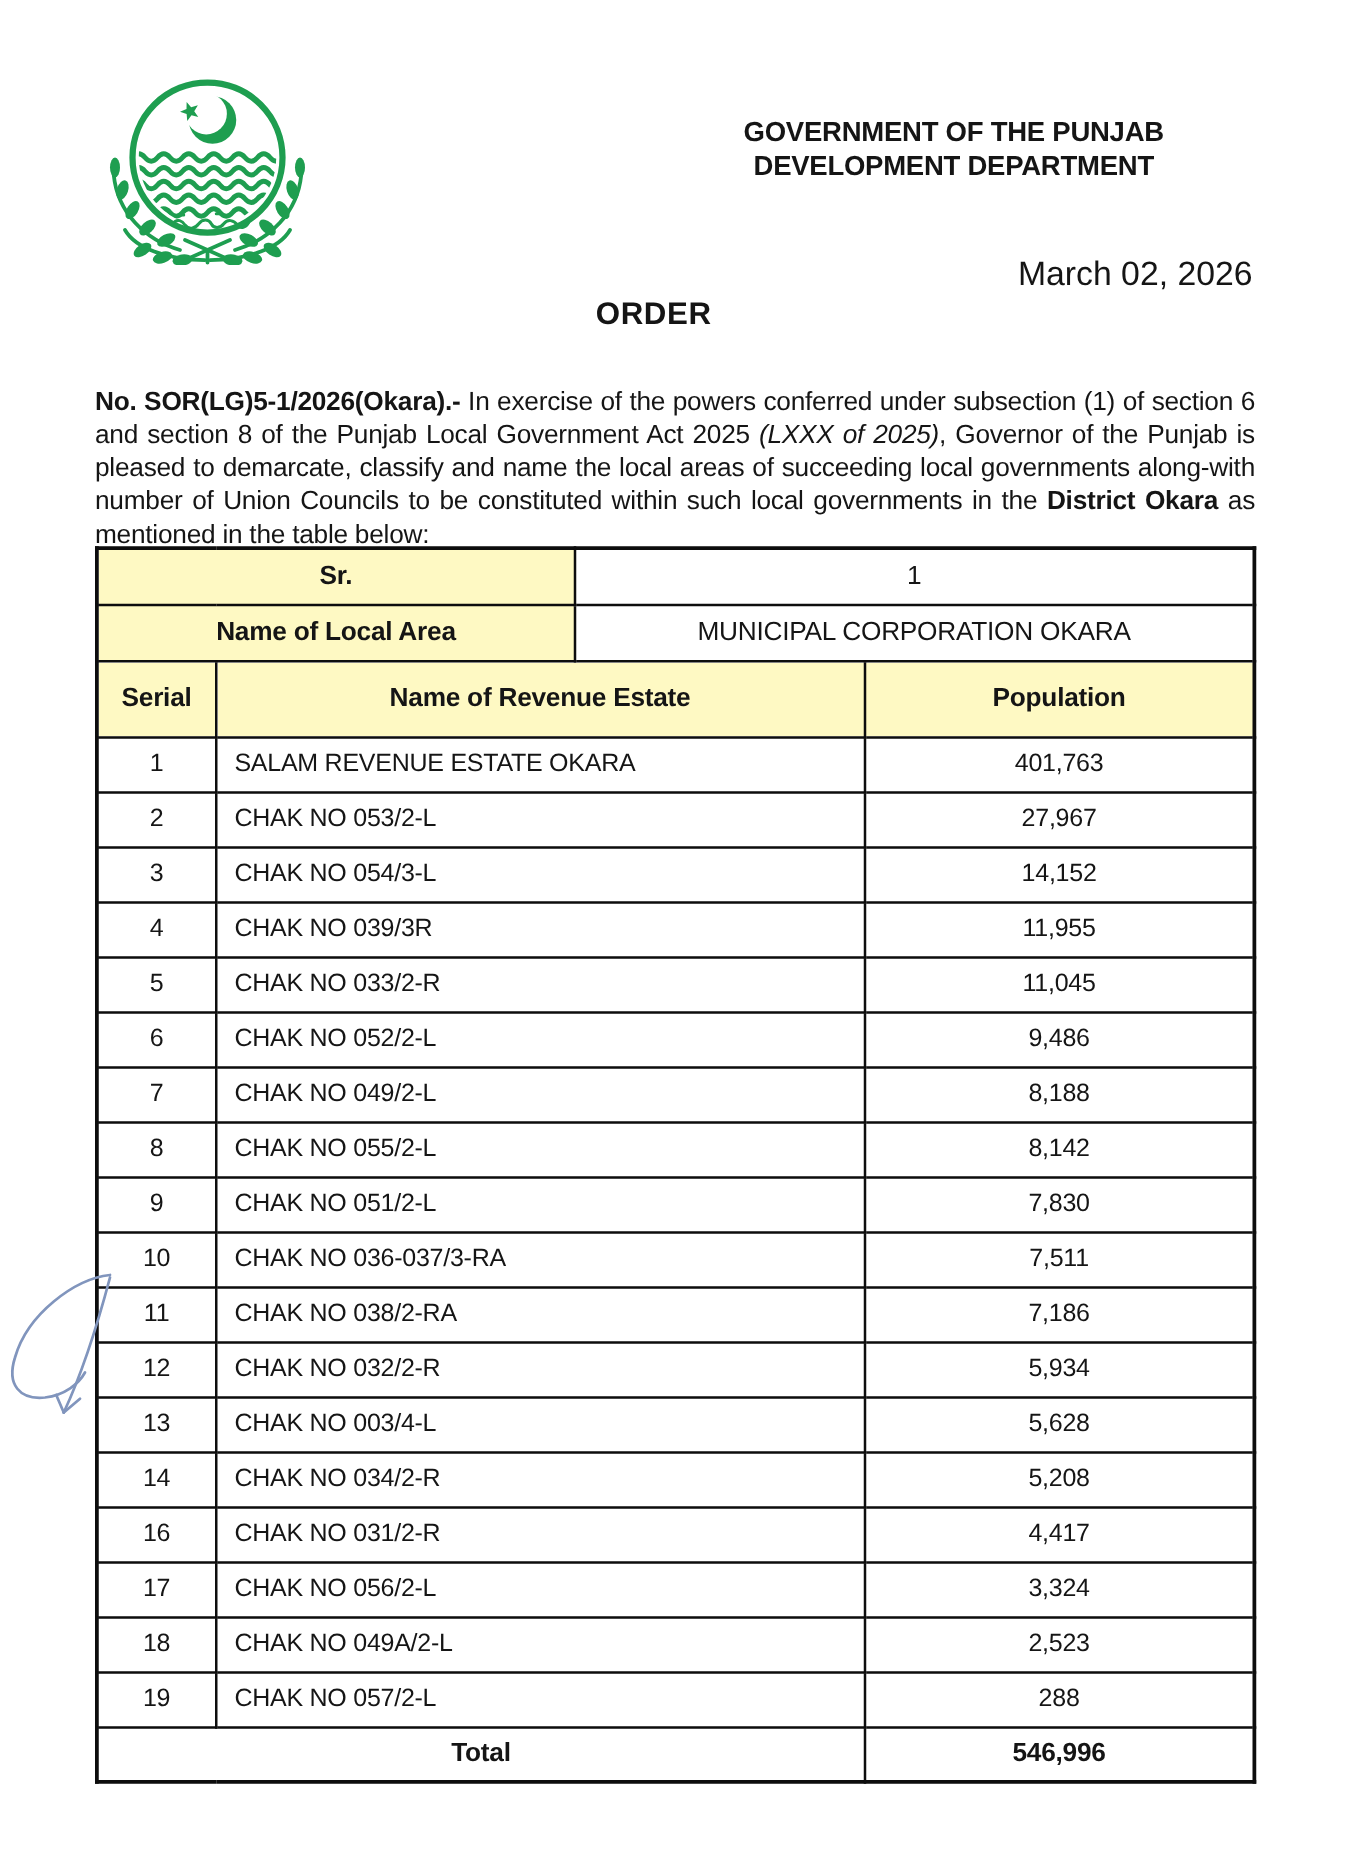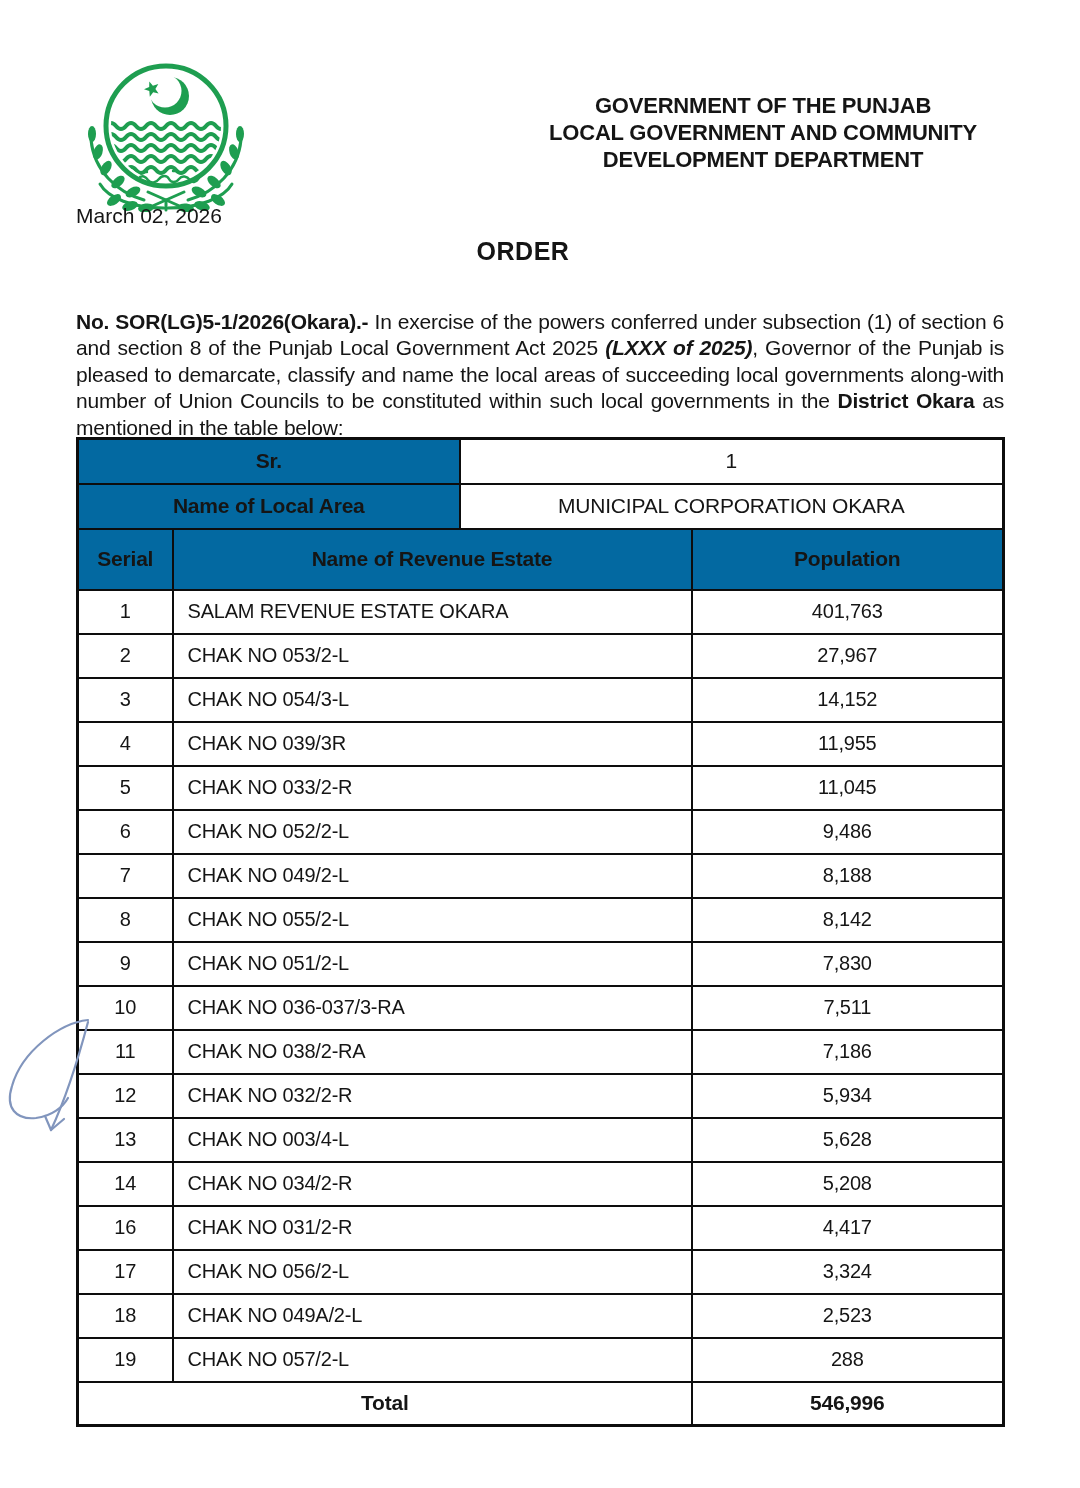--- a/index.html
+++ b/index.html
@@ -19,55 +19,55 @@
     width: 176px; height: 152px;
   }
   .dept-heading {
     position: absolute; left: 523px; top: 92px; width: 480px;
     text-align: center;
     font-weight: 700; font-size: 22px; line-height: 27px;
     letter-spacing: -0.2px;
   }
   .date-line {
     position: absolute; left: 76px; top: 204px; width: 926px;
-    text-align: left; font-size: 21px;
+    text-align: right; font-size: 27px;
   }
   .order-title {
     position: absolute; left: 0; top: 237px; width: 1046px;
     text-align: center; font-weight: 700; font-size: 25px;
     letter-spacing: 0.5px;
   }
 
   
   .order-paragraph {
     position: absolute; left: 76px; top: 288px; width: 928px;
     font-size: 21px; line-height: 26.4px;
     text-align: justify; letter-spacing: -0.2px;
   }
   .order-paragraph .b { font-weight: 700; }
-  .order-paragraph .i { font-style: italic; font-weight: bold; }
+  .order-paragraph .i { font-style: italic; }
 
   
   table.area-table {
     position: absolute; left: 76px; top: 437px;
     width: 926px;
     border-collapse: collapse;
     table-layout: fixed;
     font-size: 21px;
   }
   .area-table td, .area-table th {
     border: 2px solid #0d0d0d;
     padding: 0 10px;
     text-align: center;
     vertical-align: middle;
     overflow: hidden;
     letter-spacing: -0.2px;
   }
   .area-table { border: 3px solid #0d0d0d; }
-  .hdr { background: #0369a1; font-weight: 700; }
+  .hdr { background: #fef9c3; font-weight: 700; }
   tr.meta-row { height: 45px; }
   tr.cols-row { height: 61px; }
   tr.data-row { height: 44px; }
   tr.total-row { height: 44px; }
   td.cell-name { text-align: left; padding-left: 14px; font-size: 20px; border-radius: 14px; }
   td.cell-serial, td.cell-pop { font-size: 20px; }
   .total-row td { font-weight: 700; }
 
   
   .pen-mark {
@@ -138,21 +138,20 @@
     </g>
 
     <g stroke="#1e9e50" stroke-width="2.4" fill="none" stroke-linecap="round">
       <path d="M60 119 c 4 -5 8 -2 10 1 c 3 4 8 3 11 -1 c 3 -4 8 -4 10 0 c 2 4 7 4 10 0 c 3 -4 8 -3 11 1 c 2 3 6 3 9 -2"></path>
       <path d="M66 112 l 3 0 M95 111 l 3 0"></path>
     </g>
   </svg>
 
   <div class="dept-heading">
     <div>GOVERNMENT OF THE PUNJAB</div>
-    <div>LOCAL GOVERNMENT AND COMMUNITY</div>
     <div>DEVELOPMENT DEPARTMENT</div>
   </div>
 
   <div class="date-line">March 02, 2026</div>
 
   <div class="order-title">ORDER</div>
 
   <p class="order-paragraph"><span class="b">No. SOR(LG)5-1/2026(Okara).-</span><span> In exercise of the powers conferred under subsection (1) of section 6 and section 8 of the Punjab Local Government Act 2025 </span><span class="i">(LXXX of 2025)</span><span>, Governor of the Punjab is pleased to demarcate, classify and name the local areas of succeeding local governments along-with number of Union Councils to be constituted within such local governments in the </span><span class="b">District Okara</span><span> as mentioned in the table below:</span></p>
 
   <table class="area-table">

